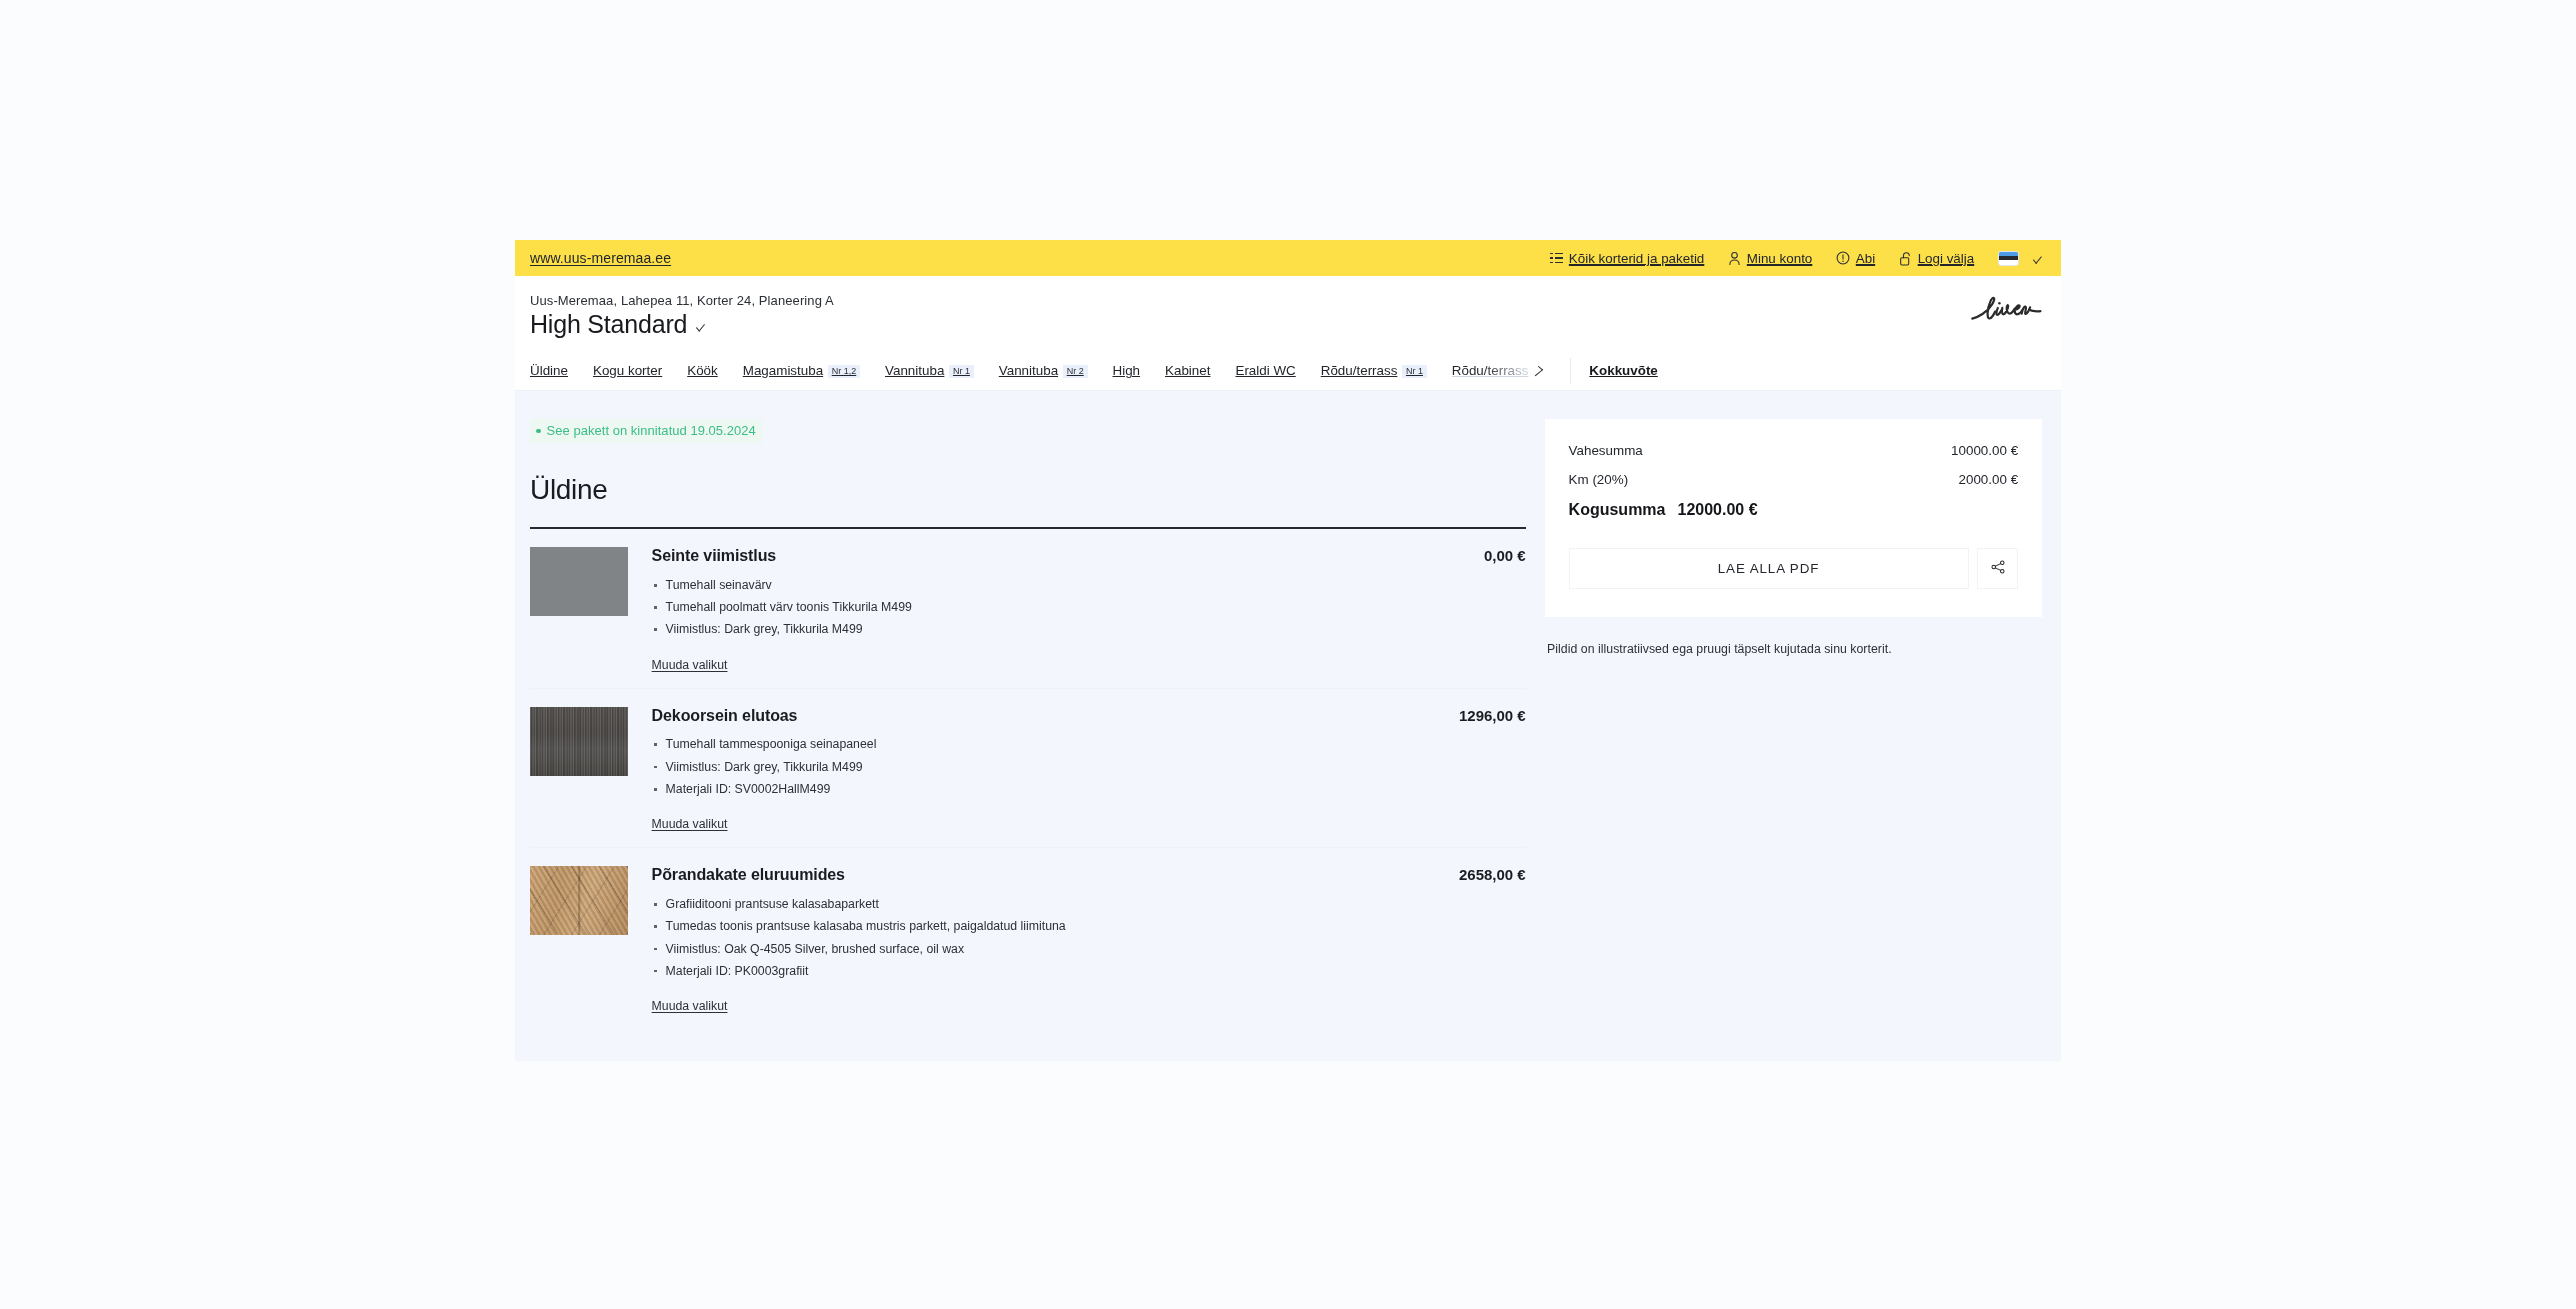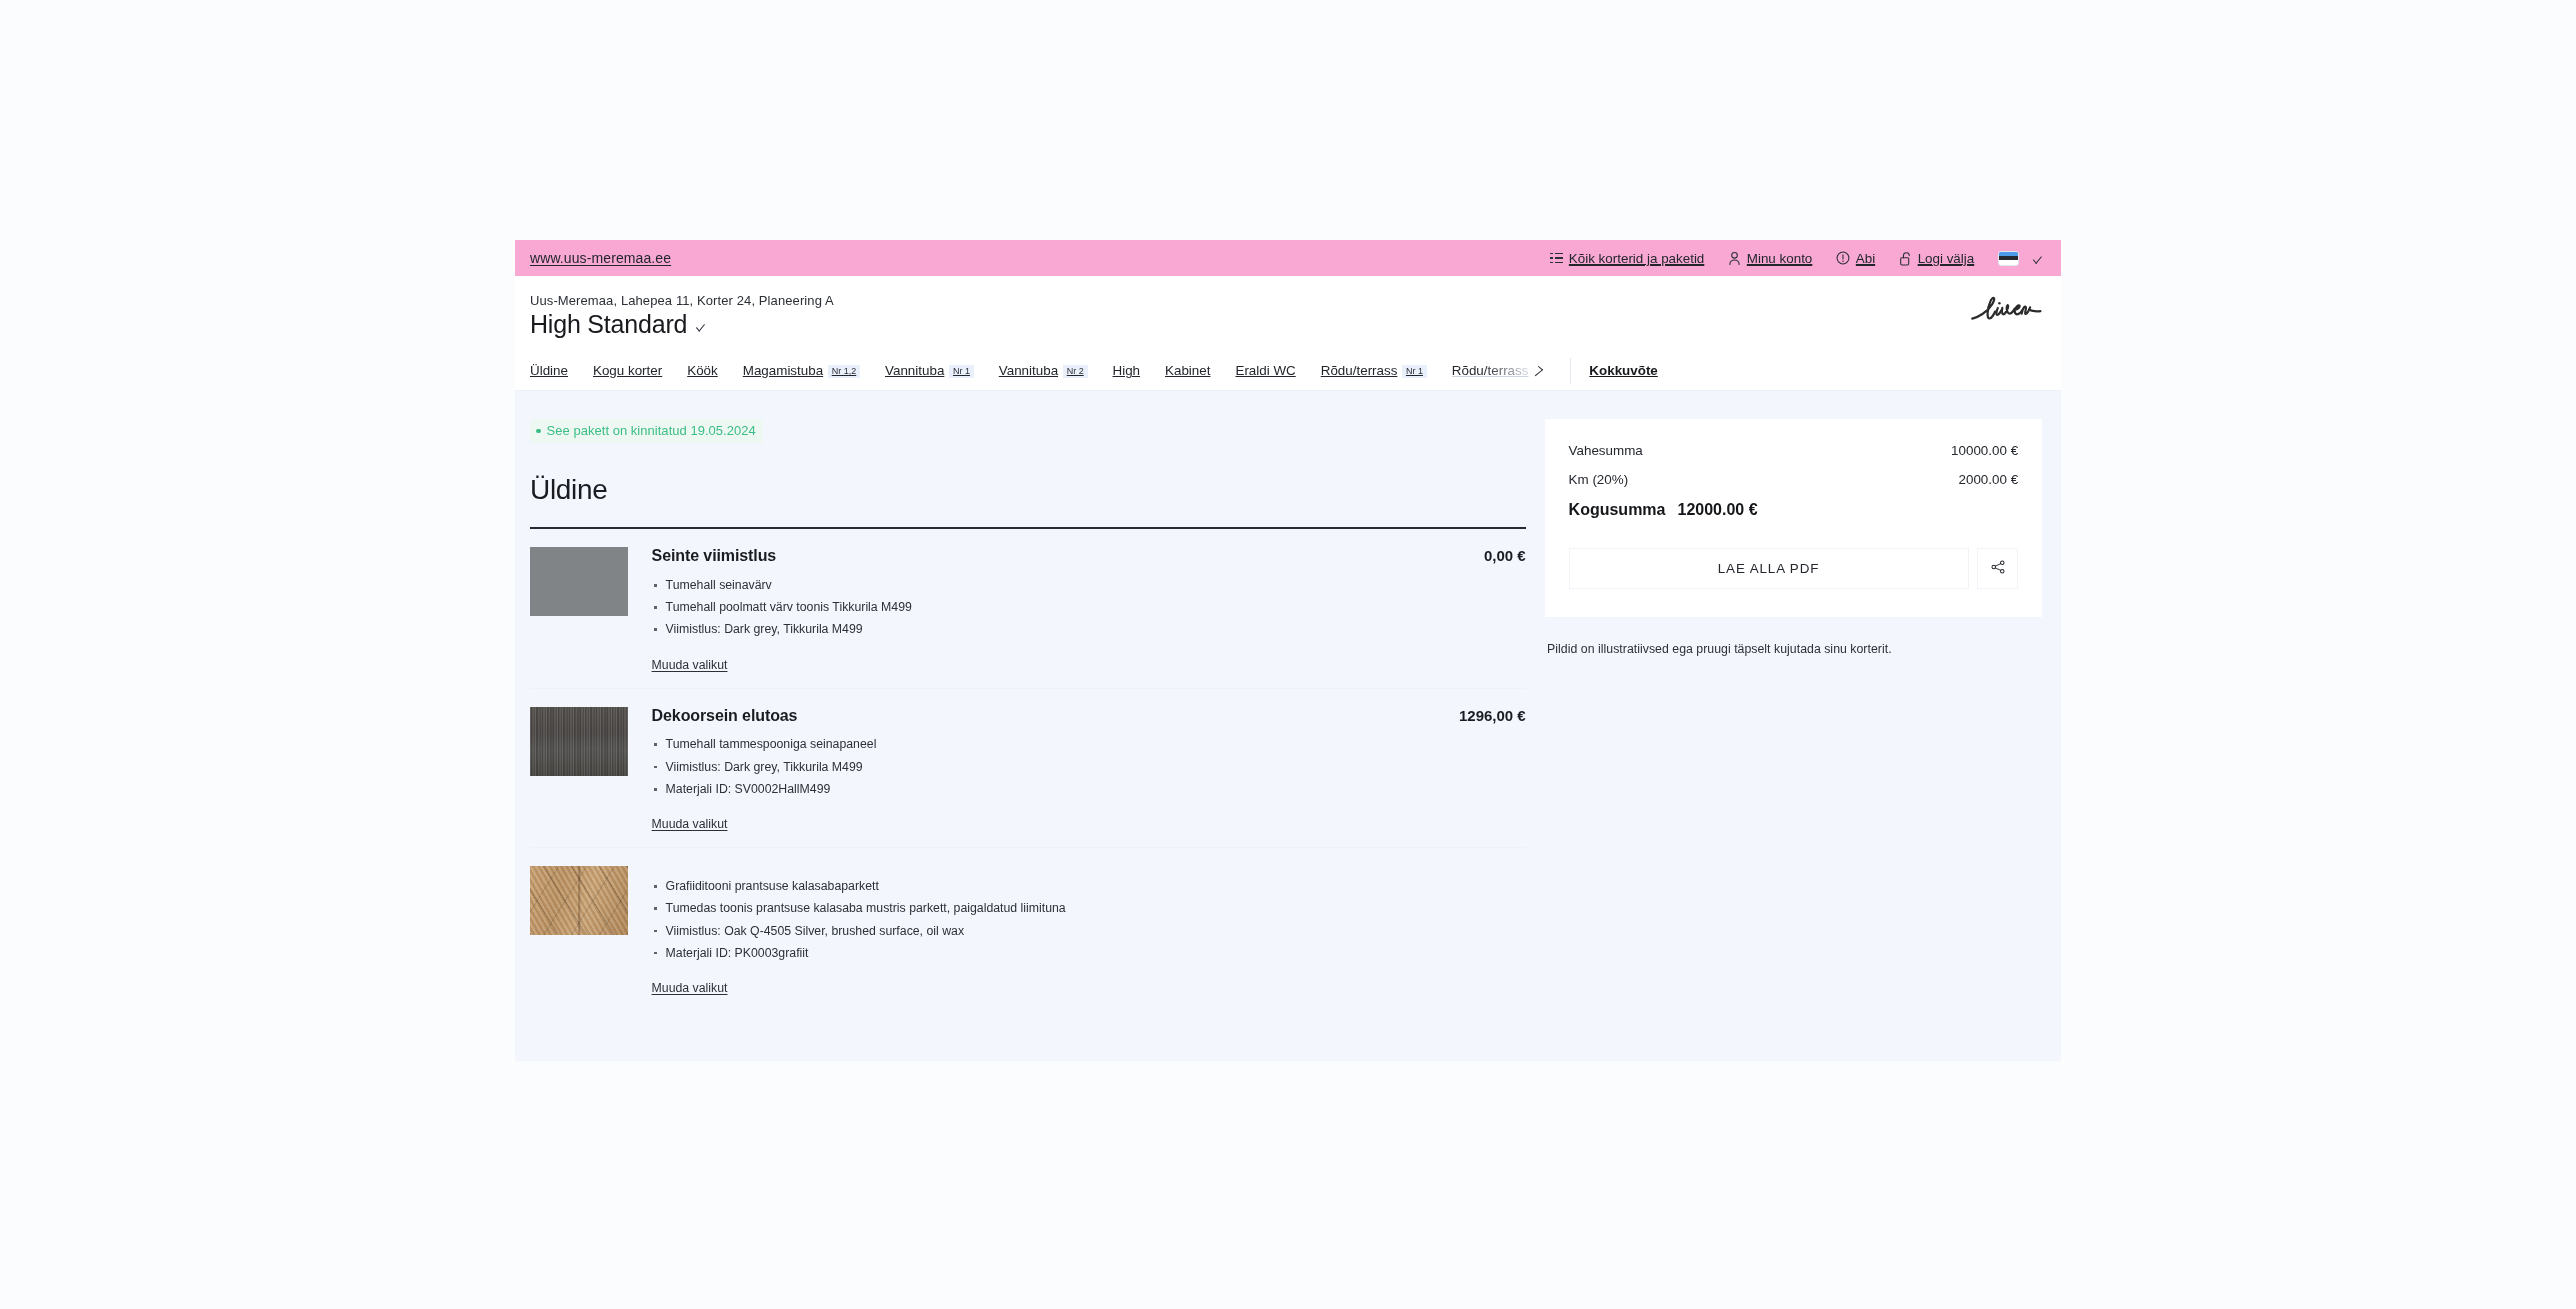--- a/index.html
+++ b/index.html
@@ -20,21 +20,21 @@
     width: 1546px;
     height: 821px;
     background: #f3f7fd;
     overflow: hidden;
   }
 
   
   .topbar {
     position: relative;
     height: 36px;
-    background: #f9a8d4;
+    background: #fde047;
     display: flex;
     align-items: center;
     padding: 0 19.3px 0 15px;
   }
   .site-url {
     font-size: 14px;
     color: #22262c;
     text-decoration: underline;
     text-underline-offset: 2.1px;
     letter-spacing: 0.1px;
@@ -466,20 +466,24 @@
             <li>Materjali ID: SV0002HallM499</li>
           </ul>
           <a class="change-link" href="#">Muuda valikut</a>
         </div>
       </div>
 
       
       <div class="item">
         <div class="thumb oak-herringbone"></div>
         <div class="item-main">
+          <div class="item-head">
+            <div class="item-name">Põrandakate eluruumides</div>
+            <div class="item-price">2658,00 €</div>
+          </div>
           <ul class="spec-list">
             <li>Grafiiditooni prantsuse kalasabaparkett</li>
             <li>Tumedas toonis prantsuse kalasaba mustris parkett, paigaldatud liimituna</li>
             <li>Viimistlus: Oak Q-4505 Silver, brushed surface, oil wax</li>
             <li>Materjali ID: PK0003grafiit</li>
           </ul>
           <a class="change-link" href="#">Muuda valikut</a>
         </div>
       </div>
 

